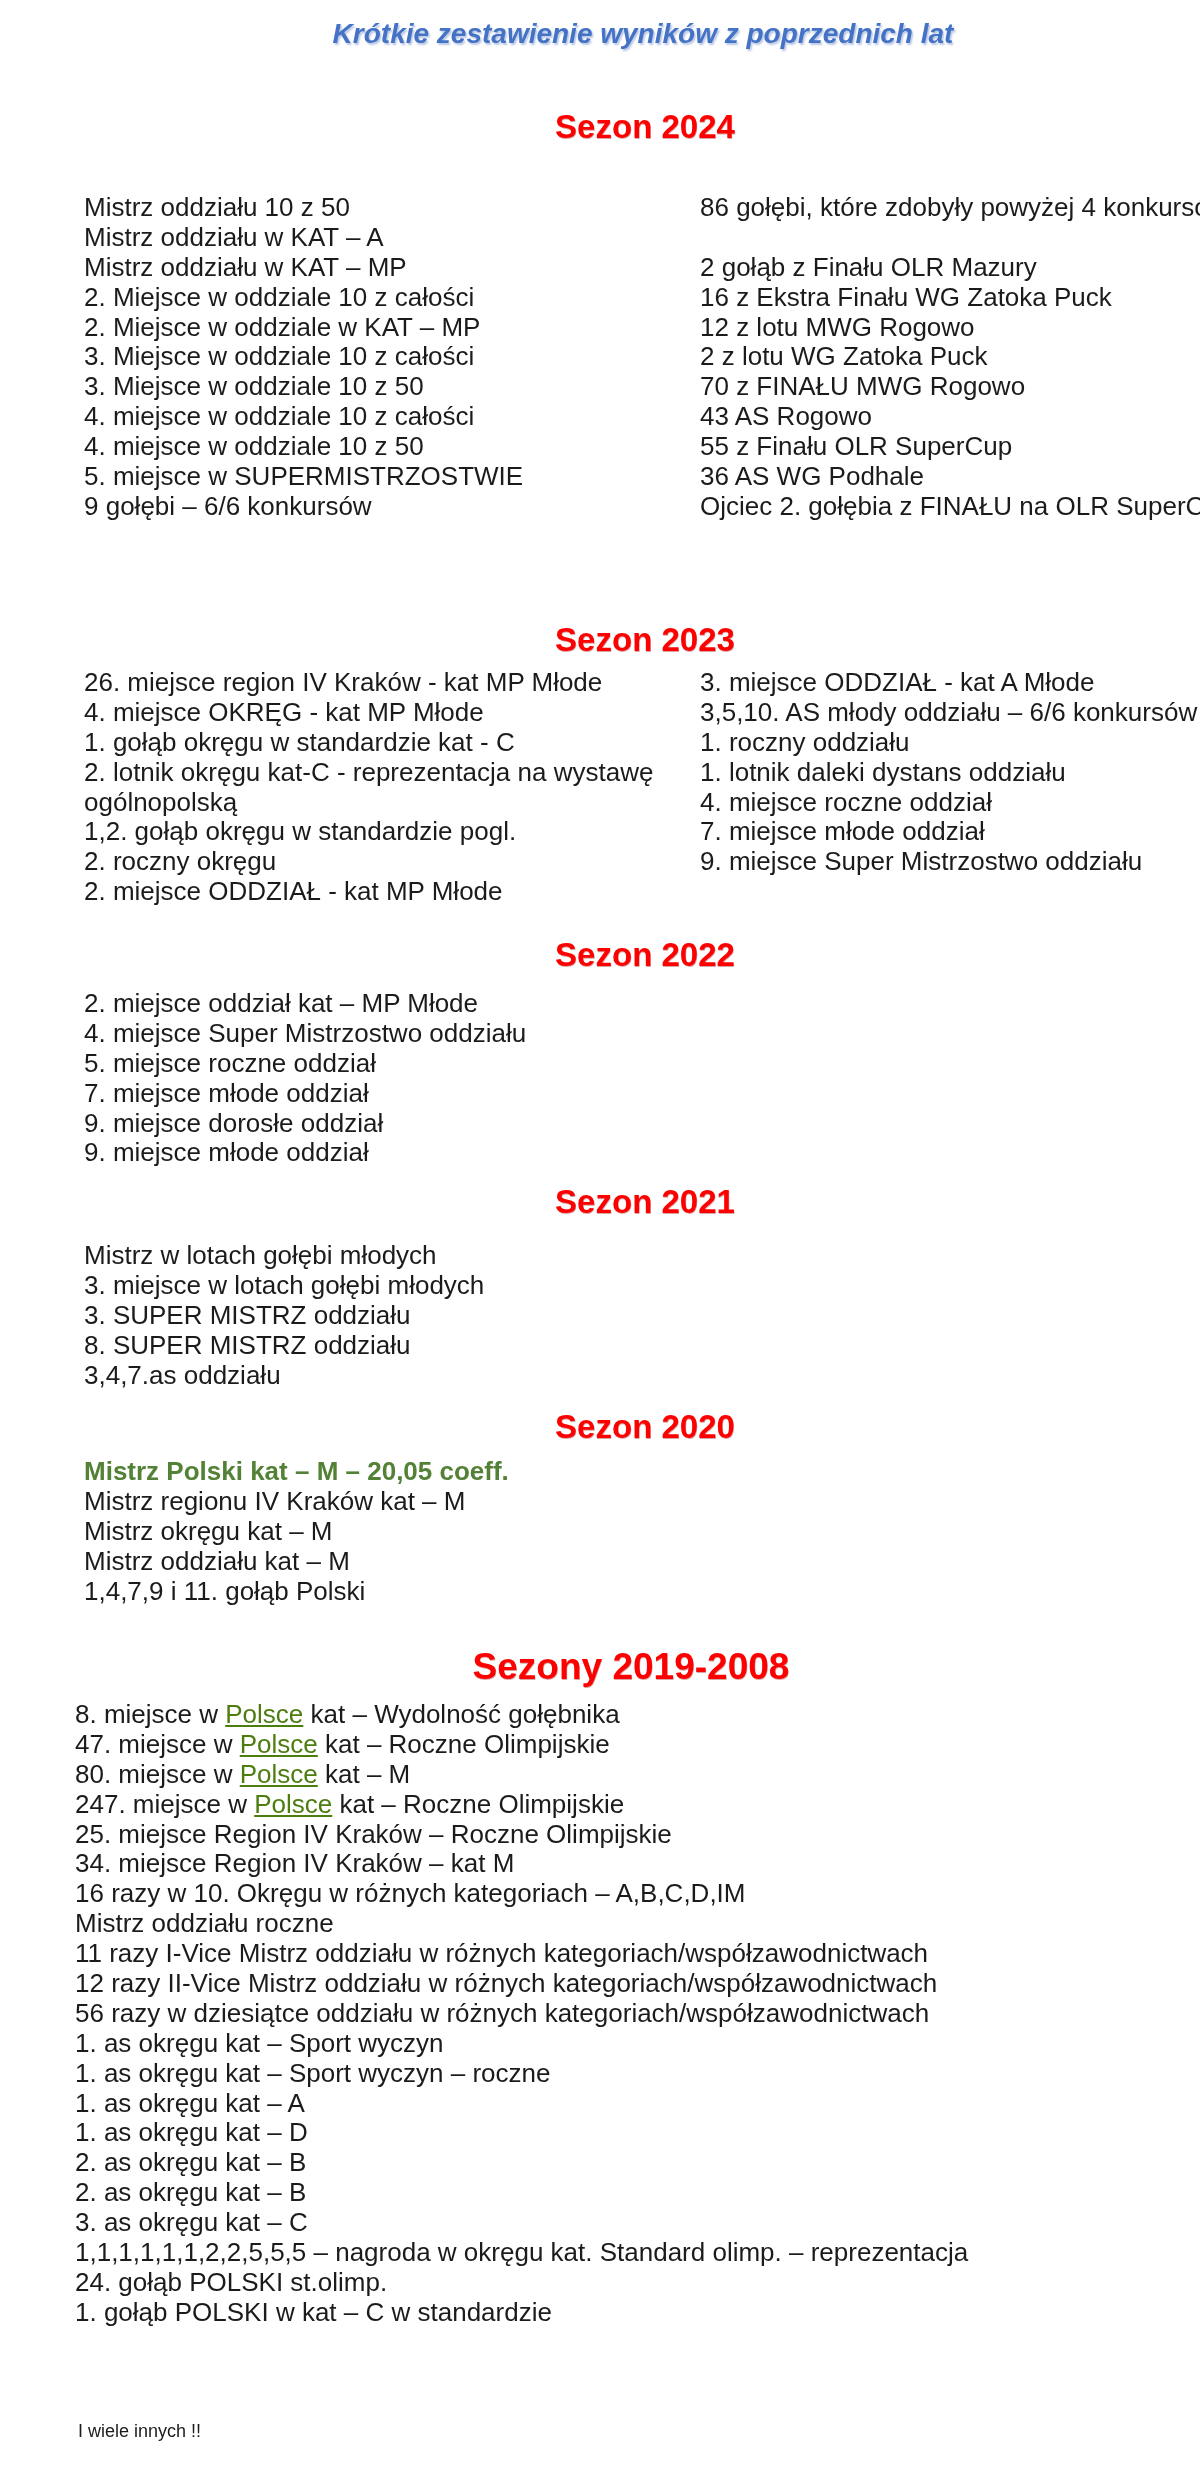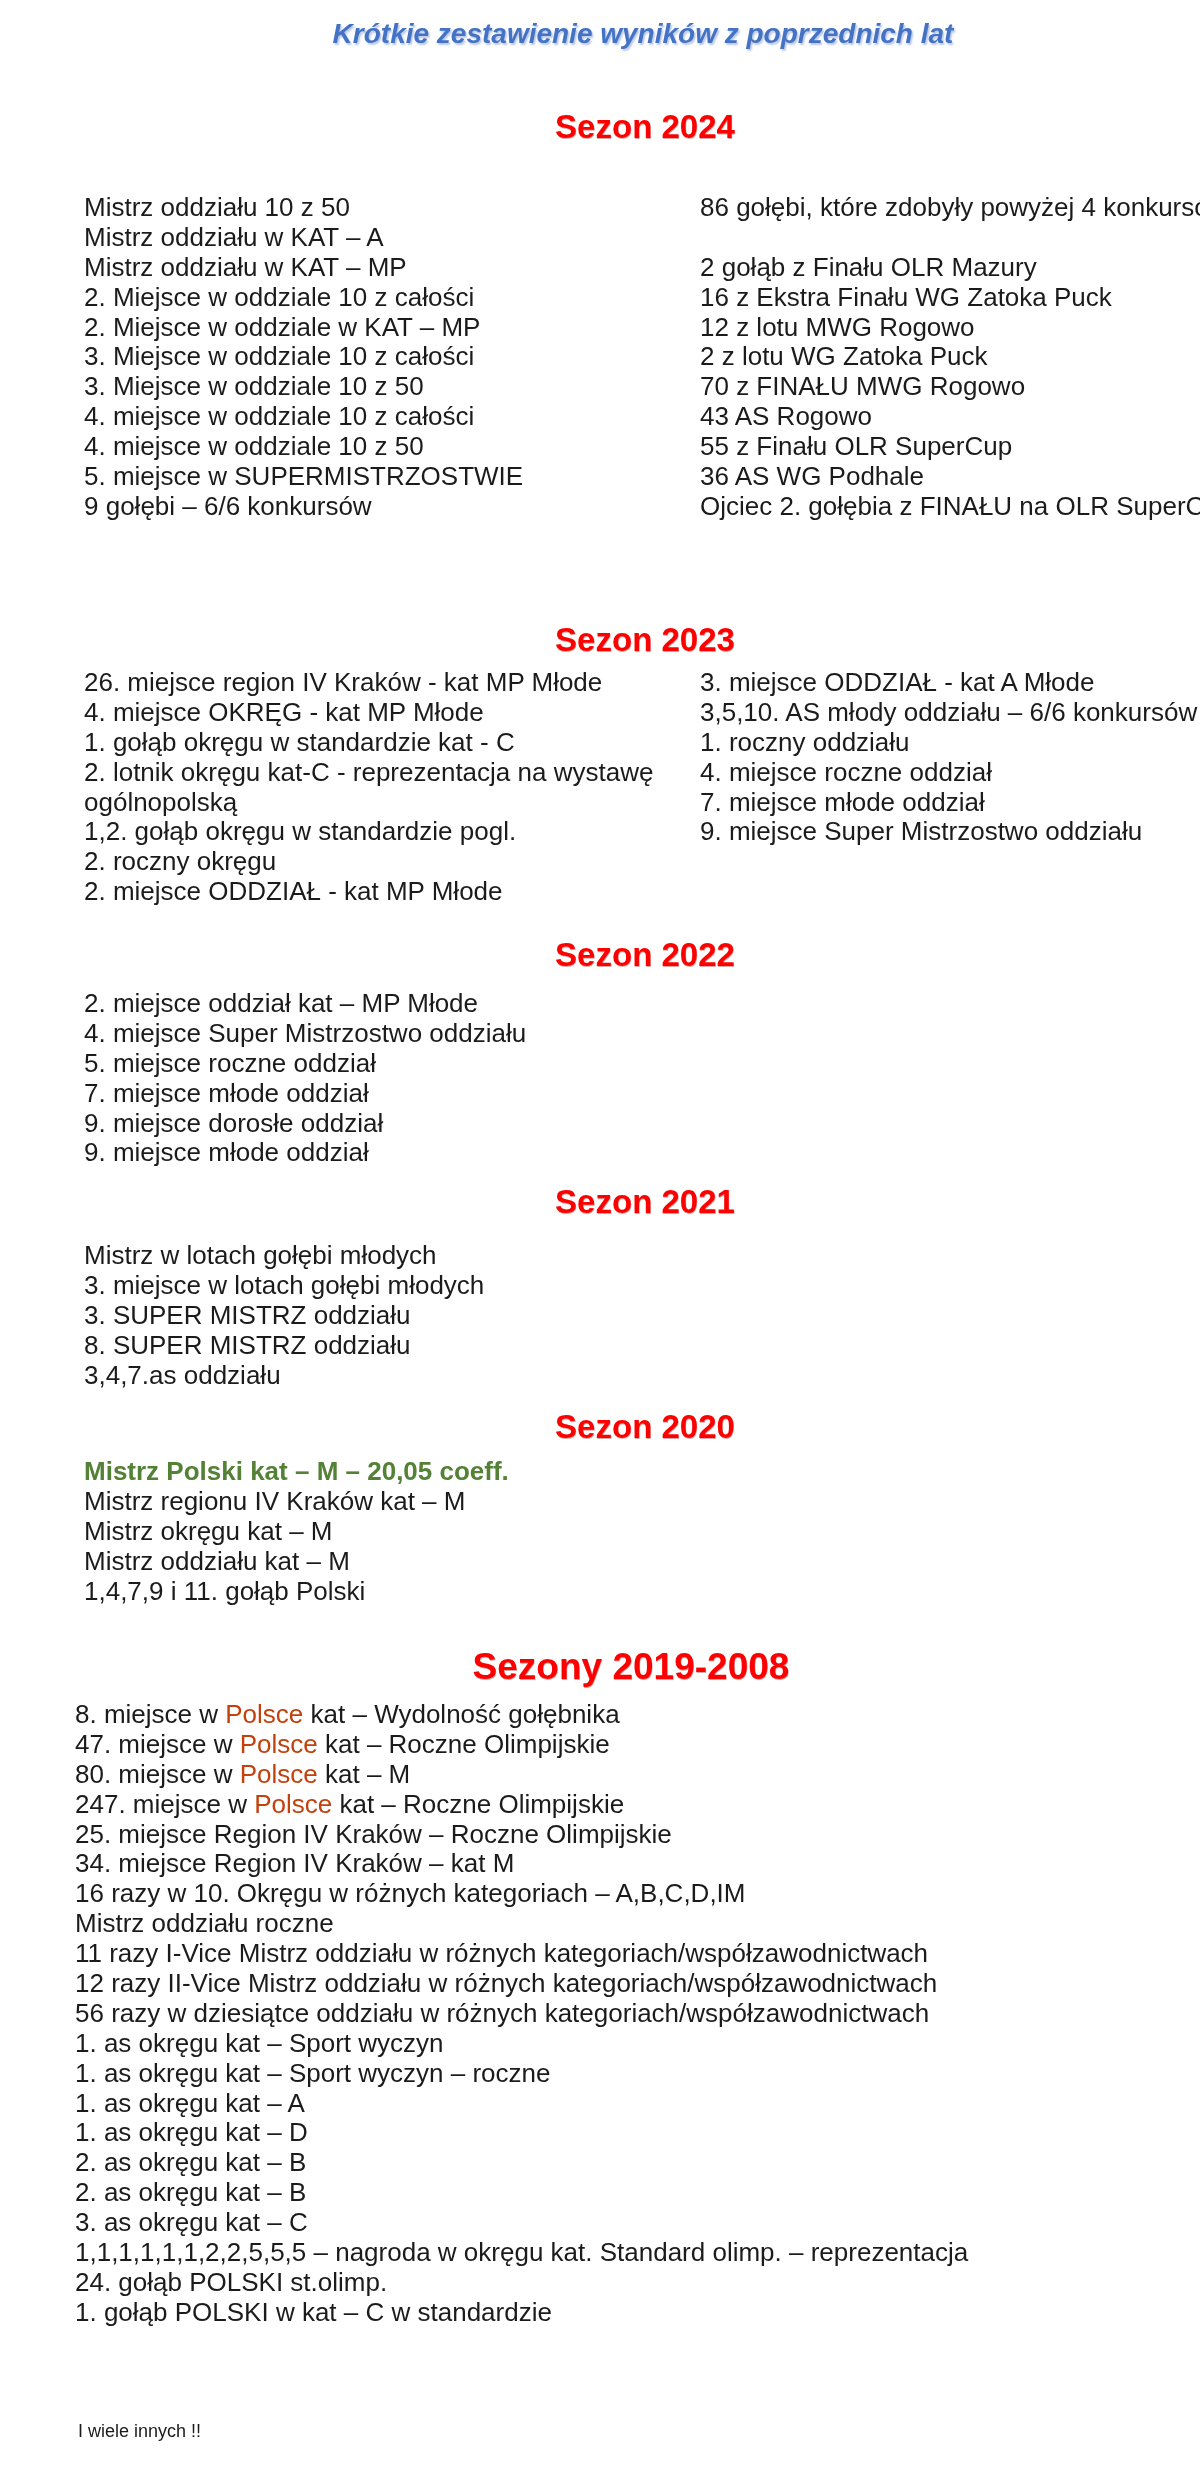--- a/index.html
+++ b/index.html
@@ -41,21 +41,22 @@
     position:absolute;
     font-size:26px;
     line-height:29.9px;
     white-space:nowrap;
   }
   .left-col{left:84px;}
   .right-col{left:700px;}
   .wide-col{left:75px;}
   .line{height:29.9px;}
   .green-link{
-    color:#c2410c;
+    color:#4d7c0f;
+    text-decoration:underline;
     cursor:pointer;
   }
   .green-strong{
     color:#538135;
     font-weight:bold;
   }
   .footer-note{
     position:absolute;
     left:78px; top:2421px;
     font-size:18px;
@@ -104,20 +105,21 @@
       <div class="line">2. lotnik okręgu kat-C - reprezentacja na wystawę</div>
       <div class="line">ogólnopolską</div>
       <div class="line">1,2. gołąb okręgu w standardzie pogl.</div>
       <div class="line">2. roczny okręgu</div>
       <div class="line">2. miejsce ODDZIAŁ - kat MP Młode</div>
     </div>
   <div class="list right-col" style="top:668px">
       <div class="line">3. miejsce ODDZIAŁ - kat A Młode</div>
       <div class="line">3,5,10. AS młody oddziału – 6/6 konkursów</div>
       <div class="line">1. roczny oddziału</div>
+      <div class="line">1. lotnik daleki dystans oddziału</div>
       <div class="line">4. miejsce roczne oddział</div>
       <div class="line">7. miejsce młode oddział</div>
       <div class="line">9. miejsce Super Mistrzostwo oddziału</div>
     </div>
 
   <div class="season" style="top:936px">Sezon 2022</div>
   <div class="list left-col" style="top:989px">
       <div class="line">2. miejsce oddział kat – MP Młode</div>
       <div class="line">4. miejsce Super Mistrzostwo oddziału</div>
       <div class="line">5. miejsce roczne oddział</div>

